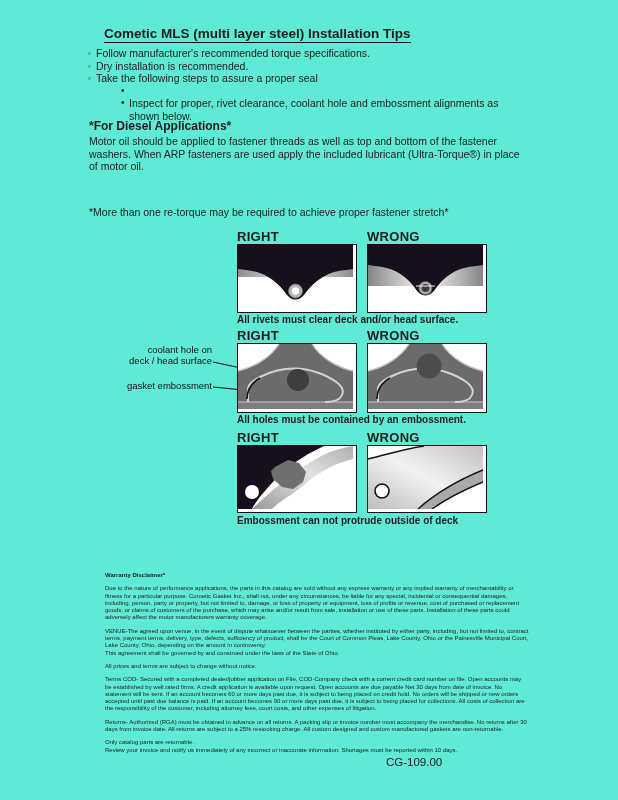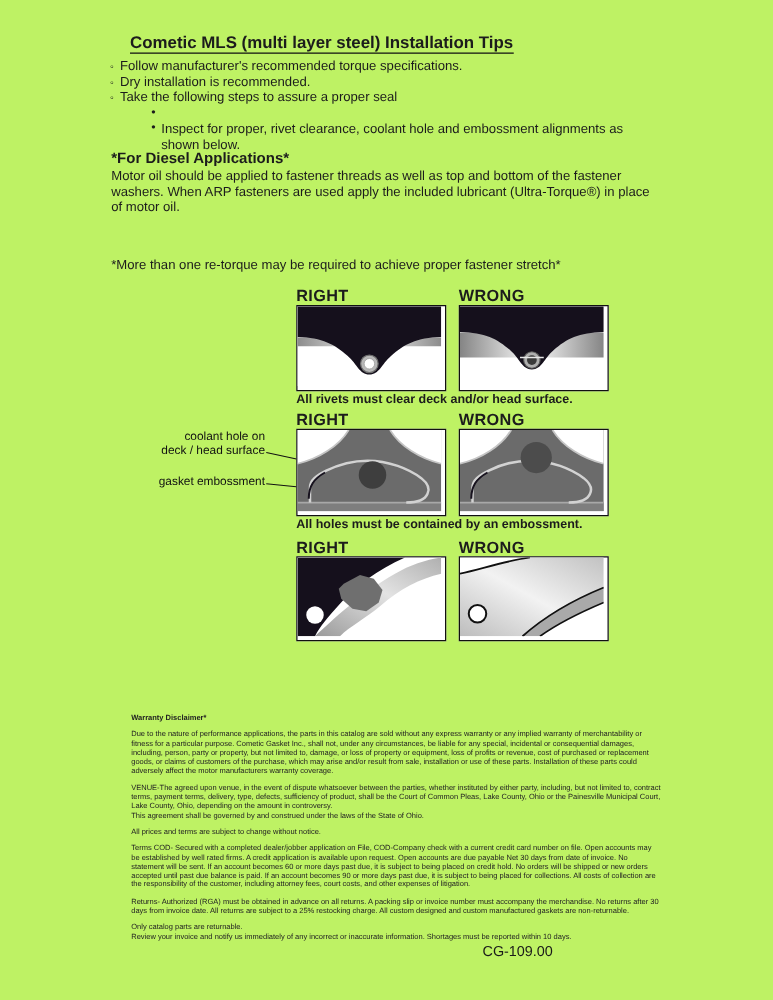--- a/index.html
+++ b/index.html
@@ -1,19 +1,19 @@
 <!DOCTYPE html>
 <html><head>
 <meta charset="utf-8">
 <style>
   html,body{margin:0;padding:0;background:#e8e8e8;}
   .page{
     position:relative;
     width:618px;height:800px;
-    background:#bef264;
+    background:#5eead4;
     font-family:"Liberation Sans", sans-serif;
     color:#1c1c1c;
     overflow:hidden;
     margin:0 auto;
   }
   .abs{position:absolute;}
   .title{
     left:104px;top:26px;
     font-size:13.5px;font-weight:700;
     border-bottom:1.6px solid #111;
@@ -192,20 +192,21 @@
       <path d="M0,13 C21,8 40,2 56,0 H115 V25 C93,34 72,46 54,60 L50,63 H0 Z" fill="url(#edge2)"></path>
       <path d="M50,63 C66,48 86,36 110,26 L115,24 V36 C96,44 78,53 64,63 Z" fill="#a9a9a9"></path>
       <path d="M0,13 C21,8 40,2 56,0" fill="none" stroke="#111111" stroke-width="1.4"></path>
       <path d="M50,63 C68,47 88,35 115,24" fill="none" stroke="#111111" stroke-width="1.4"></path>
       <path d="M64,63 C78,53 96,44 115,36" fill="none" stroke="#111111" stroke-width="1.4"></path>
       <circle cx="14" cy="45" r="7" fill="#ffffff" stroke="#111111" stroke-width="1.6"></circle>
     </svg>
   </div>
 
   <div class="abs dia-caption" style="top:515px;">
+    <div>Embossment can not protrude outside of deck</div>
   </div>
 
   <div class="abs legal">
     <div class="lg-head">Warranty Disclaimer*</div>
     <p>Due to the nature of performance applications, the parts in this catalog are sold without any express warranty or any implied warranty of merchantability or fitness for a particular purpose.  Cometic Gasket Inc., shall not, under any circumstances, be liable for any special, incidental or consequential damages, including, person, party or property, but not limited to, damage, or loss of property or equipment, loss of profits or revenue, cost of purchased or replacement goods, or claims of customers of the purchase, which may arise and/or result from sale, installation or use of these parts.  Installation of these parts could adversely affect the motor manufacturers warranty coverage.</p>
     <p class="tight">VENUE-The agreed upon venue, in the event of dispute whatsoever between the parties, whether instituted by either party, including, but not limited to, contract terms, payment terms, delivery, type, defects, sufficiency of product, shall be the Court of Common Pleas, Lake County, Ohio or the Painesville Municipal Court, Lake County, Ohio, depending on the amount in controversy.</p>
     <p>This agreement shall be governed by and construed under the laws of the State of Ohio.</p>
     <p>All prices and terms are subject to change without notice.</p>
     <p>Terms COD- Secured with a completed dealer/jobber application on File, COD-Company check with a current credit card number on file.  Open accounts may be established by well rated firms.  A credit application is available upon request.  Open accounts are due payable Net 30 days from date of invoice.  No statement will be sent.  If an account becomes 60 or more days past due, it is subject to being placed on credit hold.  No orders will be shipped or new orders accepted until past due balance is paid.  If an account becomes 90 or more days past due, it is subject to being placed for collections.  All costs of collection are the responsibility of the customer, including attorney fees, court costs, and other expenses of litigation.</p>
     <p>Returns- Authorized (RGA) must be obtained in advance on all returns.  A packing slip or invoice number must accompany the merchandise.  No returns after 30 days from invoice date.  All returns are subject to a 25% restocking charge.  All custom designed and custom manufactured gaskets are non-returnable.</p>

